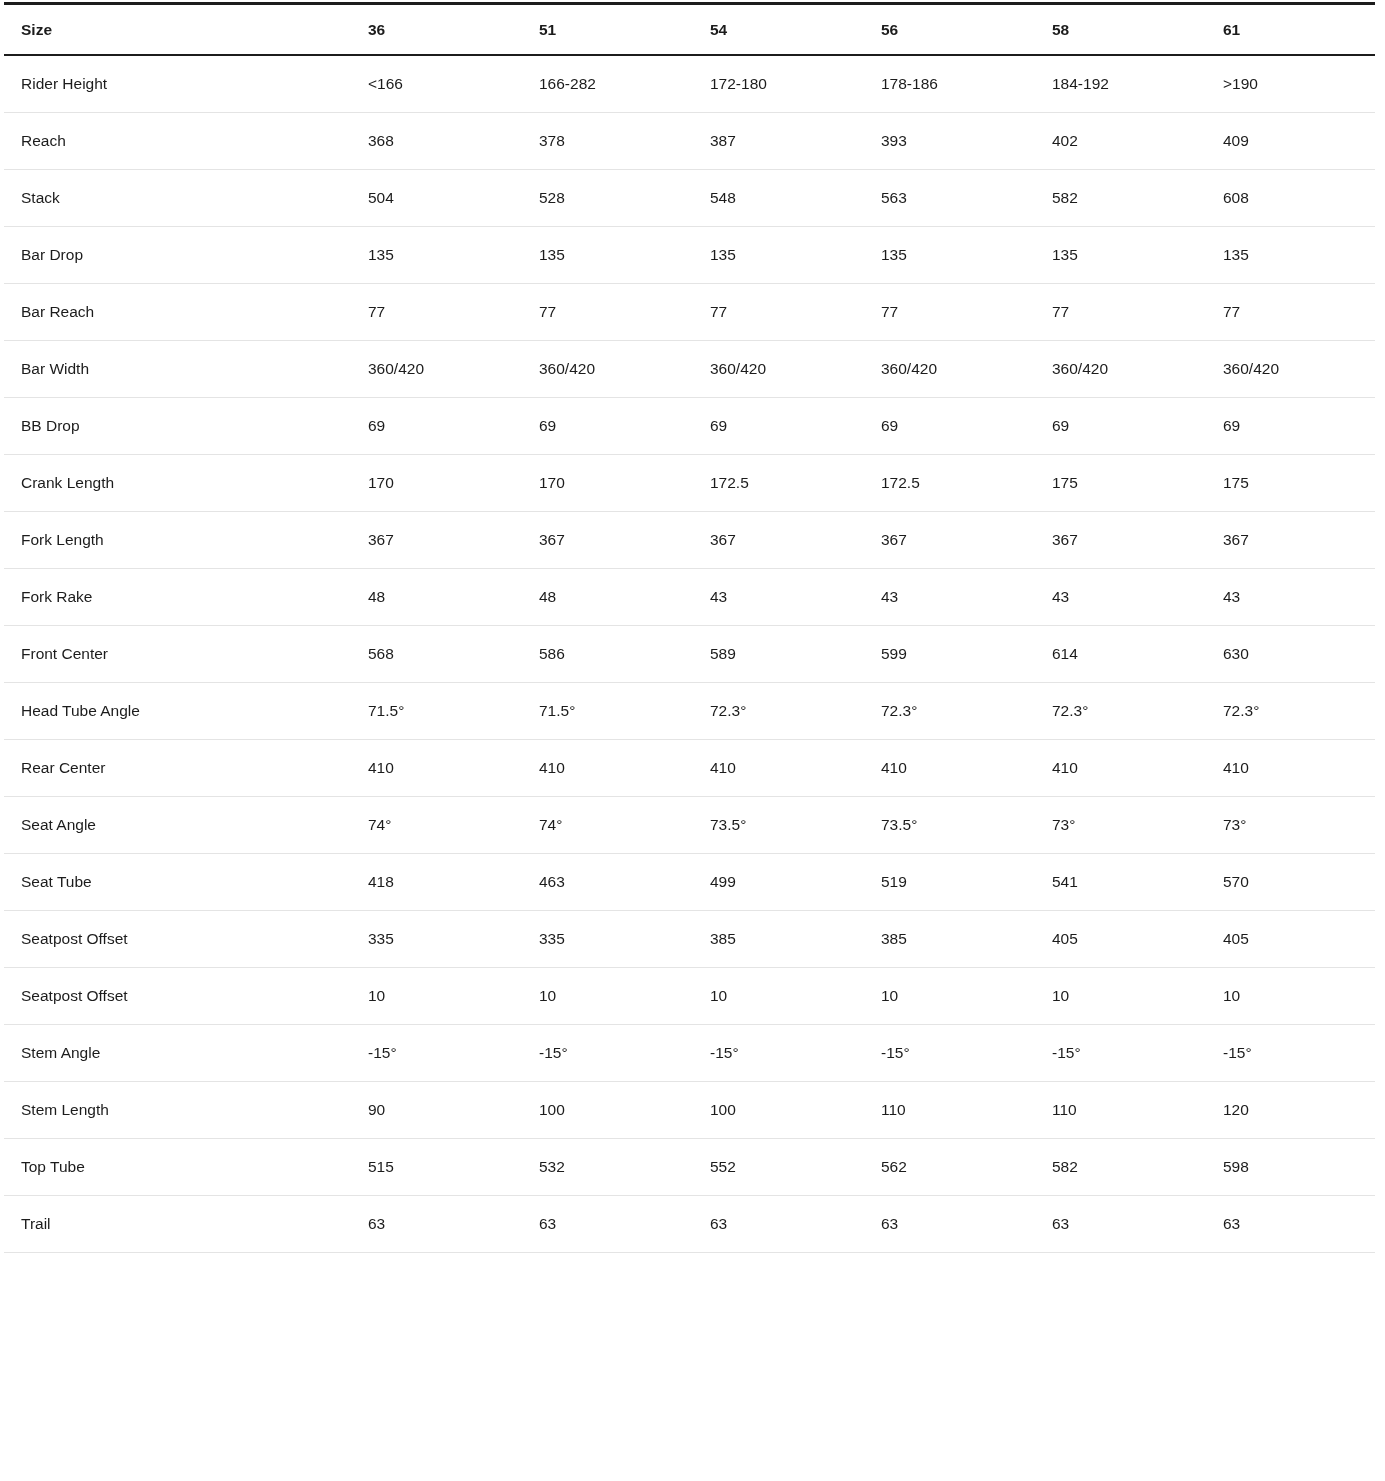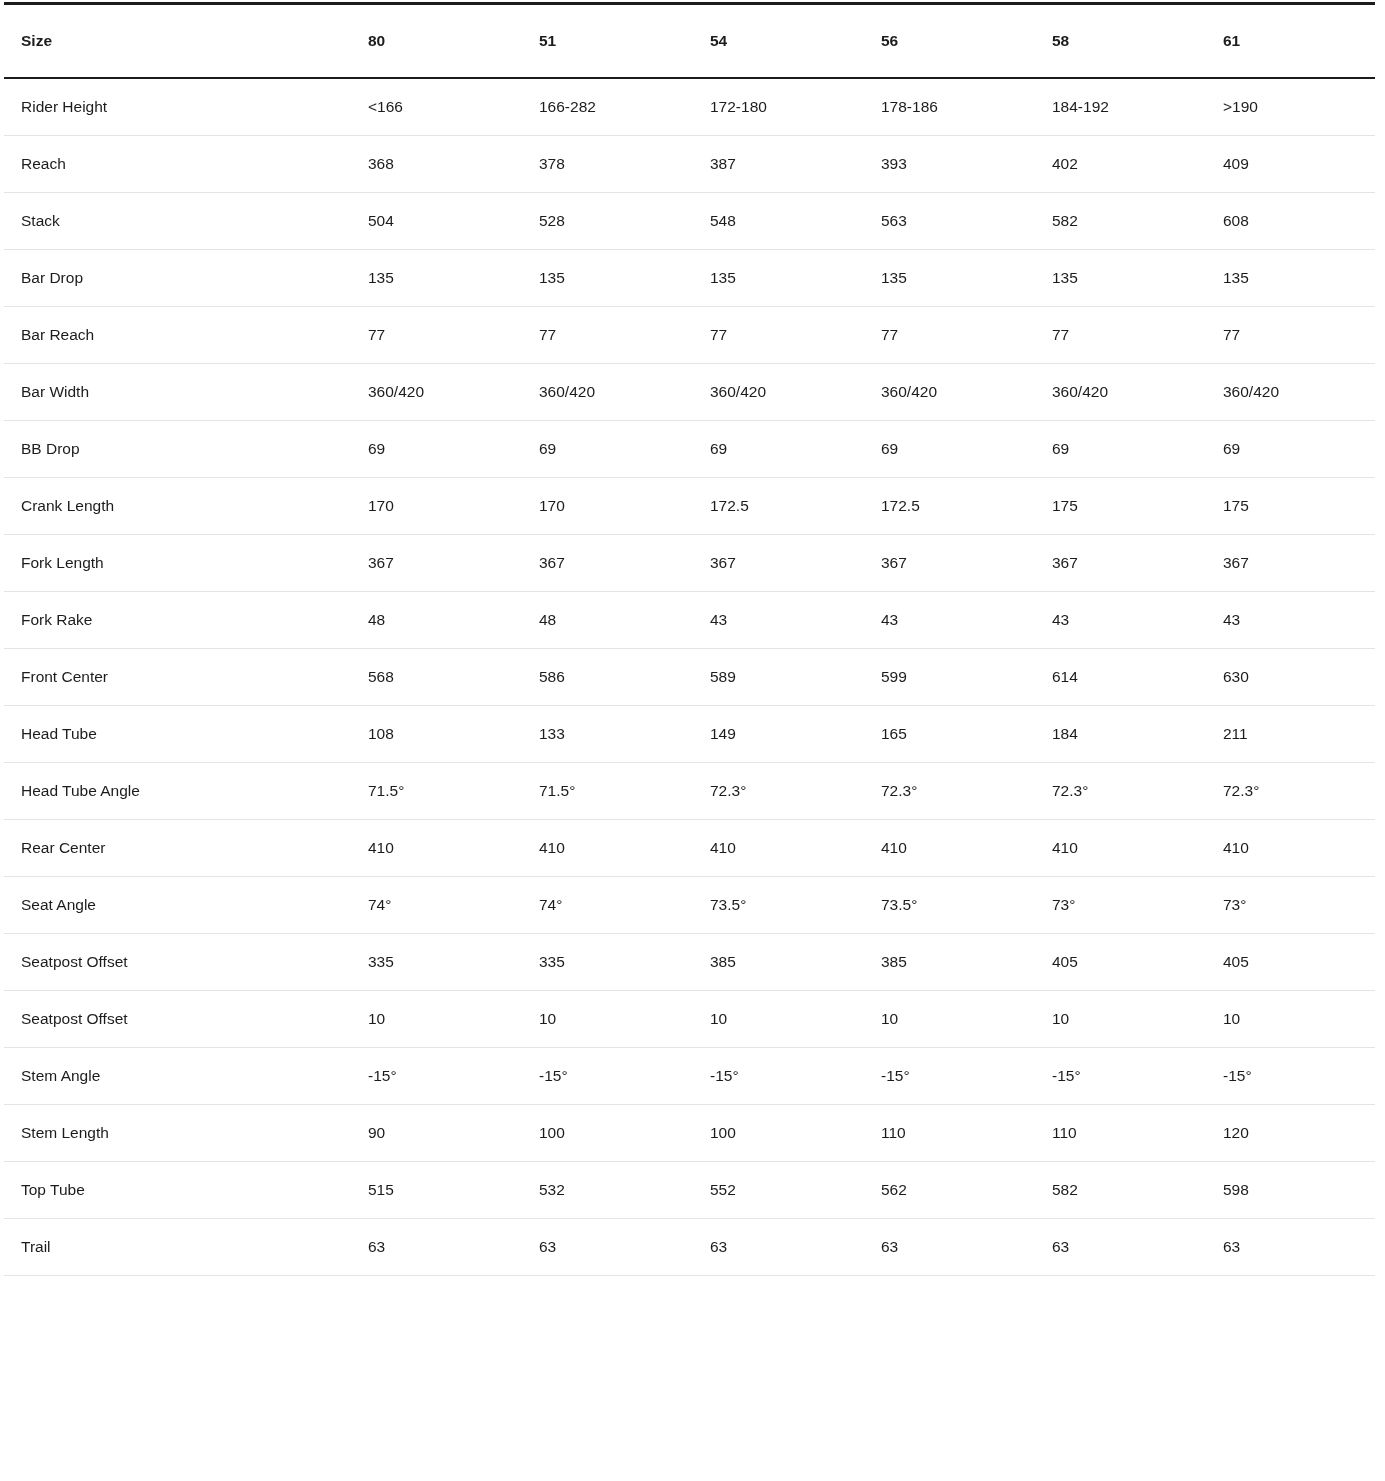--- a/index.html
+++ b/index.html
@@ -28,36 +28,36 @@
   .row {
     display: grid;
     grid-template-columns: 364px 171px 171px 171px 171px 171px 1fr;
     align-items: center;
     height: 57px;
     border-bottom: 1px solid var(--light-border);
     font-size: 15.5px;
     font-weight: 400;
   }
   .row.header {
-    height: 74px;
+    height: 51px;
     border-bottom: 2px solid var(--strong-border);
     font-weight: 700;
   }
   .cell { overflow: hidden; white-space: nowrap; }
   .cell.label { padding-left: 17px; }
 </style>
 </head>
 <body>
 
 <div class="page">
   <div class="geo-table">
     <div class="row header">
       <div class="cell label">Size</div>
 
-    <div class="cell value">80</div>
+    <div class="cell value">36</div>
         <div class="cell value">51</div>
         <div class="cell value">54</div>
         <div class="cell value">56</div>
         <div class="cell value">58</div>
         <div class="cell value">61</div>
       </div>
 
   <div class="row">
         <div class="cell label">Rider Height</div>
         <div class="cell value">&lt;166</div>
@@ -151,29 +151,20 @@
       <div class="row">
         <div class="cell label">Front Center</div>
         <div class="cell value">568</div>
         <div class="cell value">586</div>
         <div class="cell value">589</div>
         <div class="cell value">599</div>
         <div class="cell value">614</div>
         <div class="cell value">630</div>
       </div>
       <div class="row">
-        <div class="cell label">Head Tube</div>
-        <div class="cell value">108</div>
-        <div class="cell value">133</div>
-        <div class="cell value">149</div>
-        <div class="cell value">165</div>
-        <div class="cell value">184</div>
-        <div class="cell value">211</div>
-      </div>
-      <div class="row">
         <div class="cell label">Head Tube Angle</div>
         <div class="cell value">71.5°</div>
         <div class="cell value">71.5°</div>
         <div class="cell value">72.3°</div>
         <div class="cell value">72.3°</div>
         <div class="cell value">72.3°</div>
         <div class="cell value">72.3°</div>
       </div>
       <div class="row">
         <div class="cell label">Rear Center</div>
@@ -187,20 +178,29 @@
       <div class="row">
         <div class="cell label">Seat Angle</div>
         <div class="cell value">74°</div>
         <div class="cell value">74°</div>
         <div class="cell value">73.5°</div>
         <div class="cell value">73.5°</div>
         <div class="cell value">73°</div>
         <div class="cell value">73°</div>
       </div>
       <div class="row">
+        <div class="cell label">Seat Tube</div>
+        <div class="cell value">418</div>
+        <div class="cell value">463</div>
+        <div class="cell value">499</div>
+        <div class="cell value">519</div>
+        <div class="cell value">541</div>
+        <div class="cell value">570</div>
+      </div>
+      <div class="row">
         <div class="cell label">Seatpost Offset</div>
         <div class="cell value">335</div>
         <div class="cell value">335</div>
         <div class="cell value">385</div>
         <div class="cell value">385</div>
         <div class="cell value">405</div>
         <div class="cell value">405</div>
       </div>
       <div class="row">
         <div class="cell label">Seatpost Offset</div>

